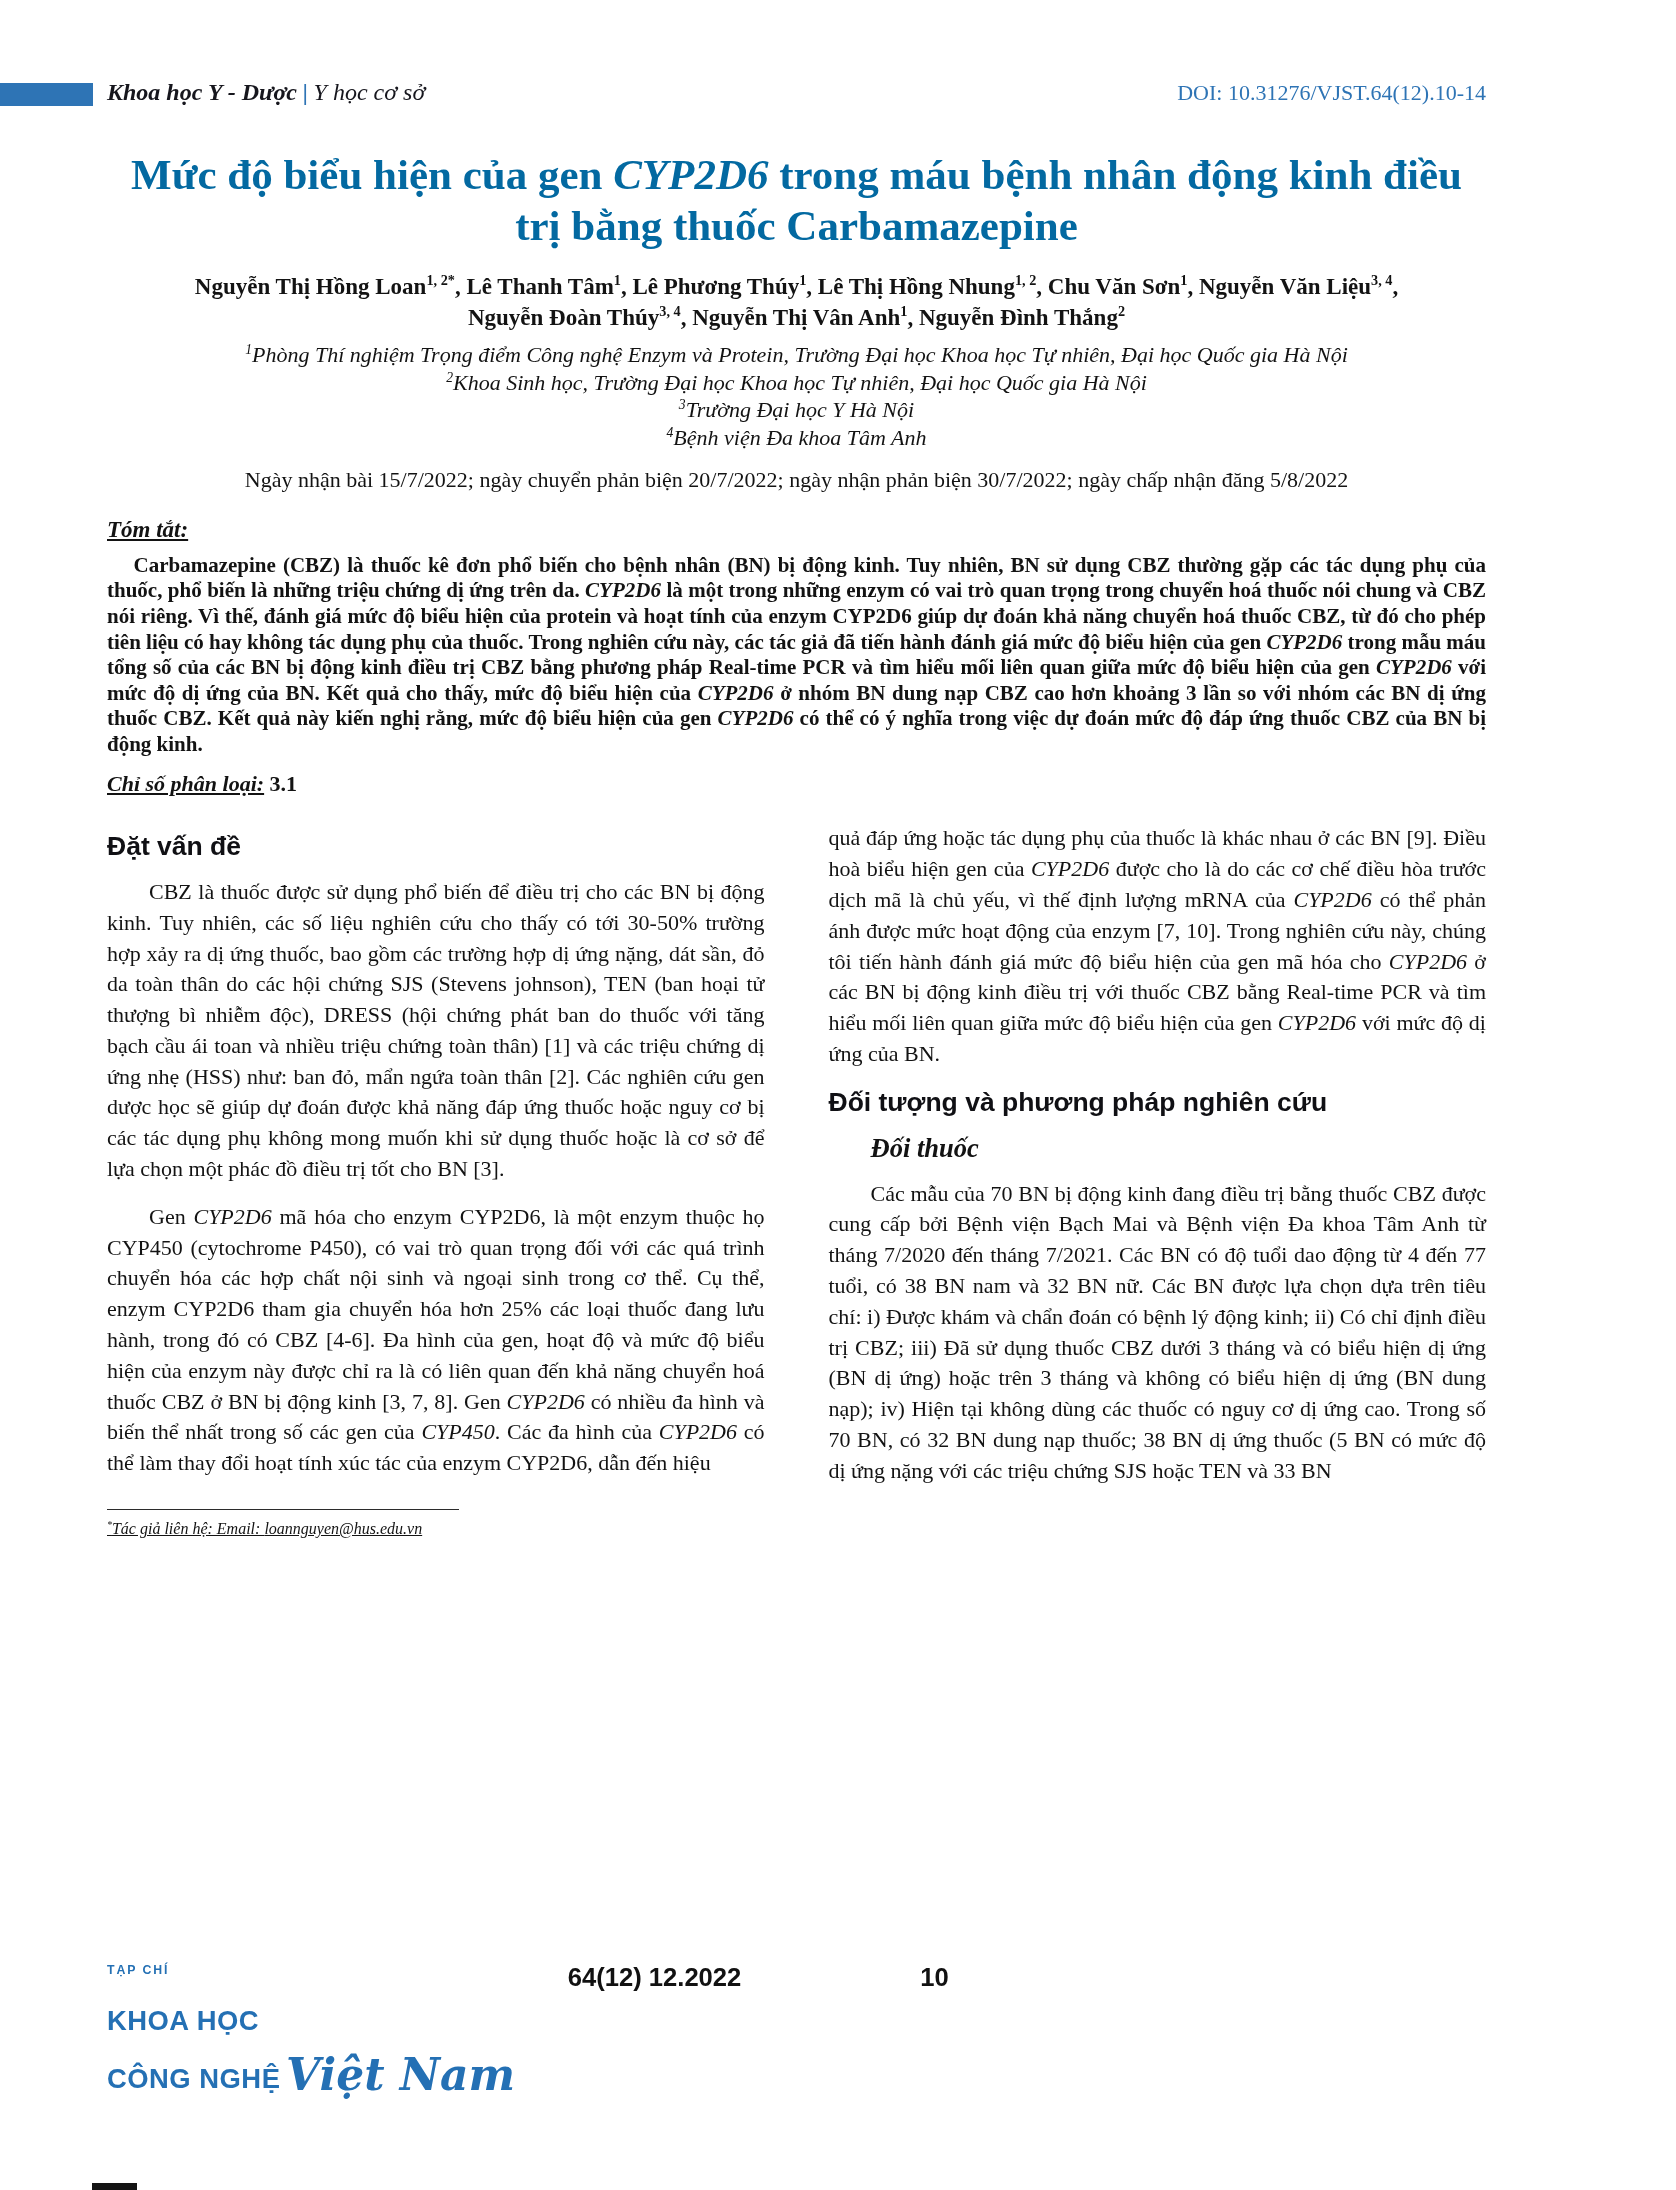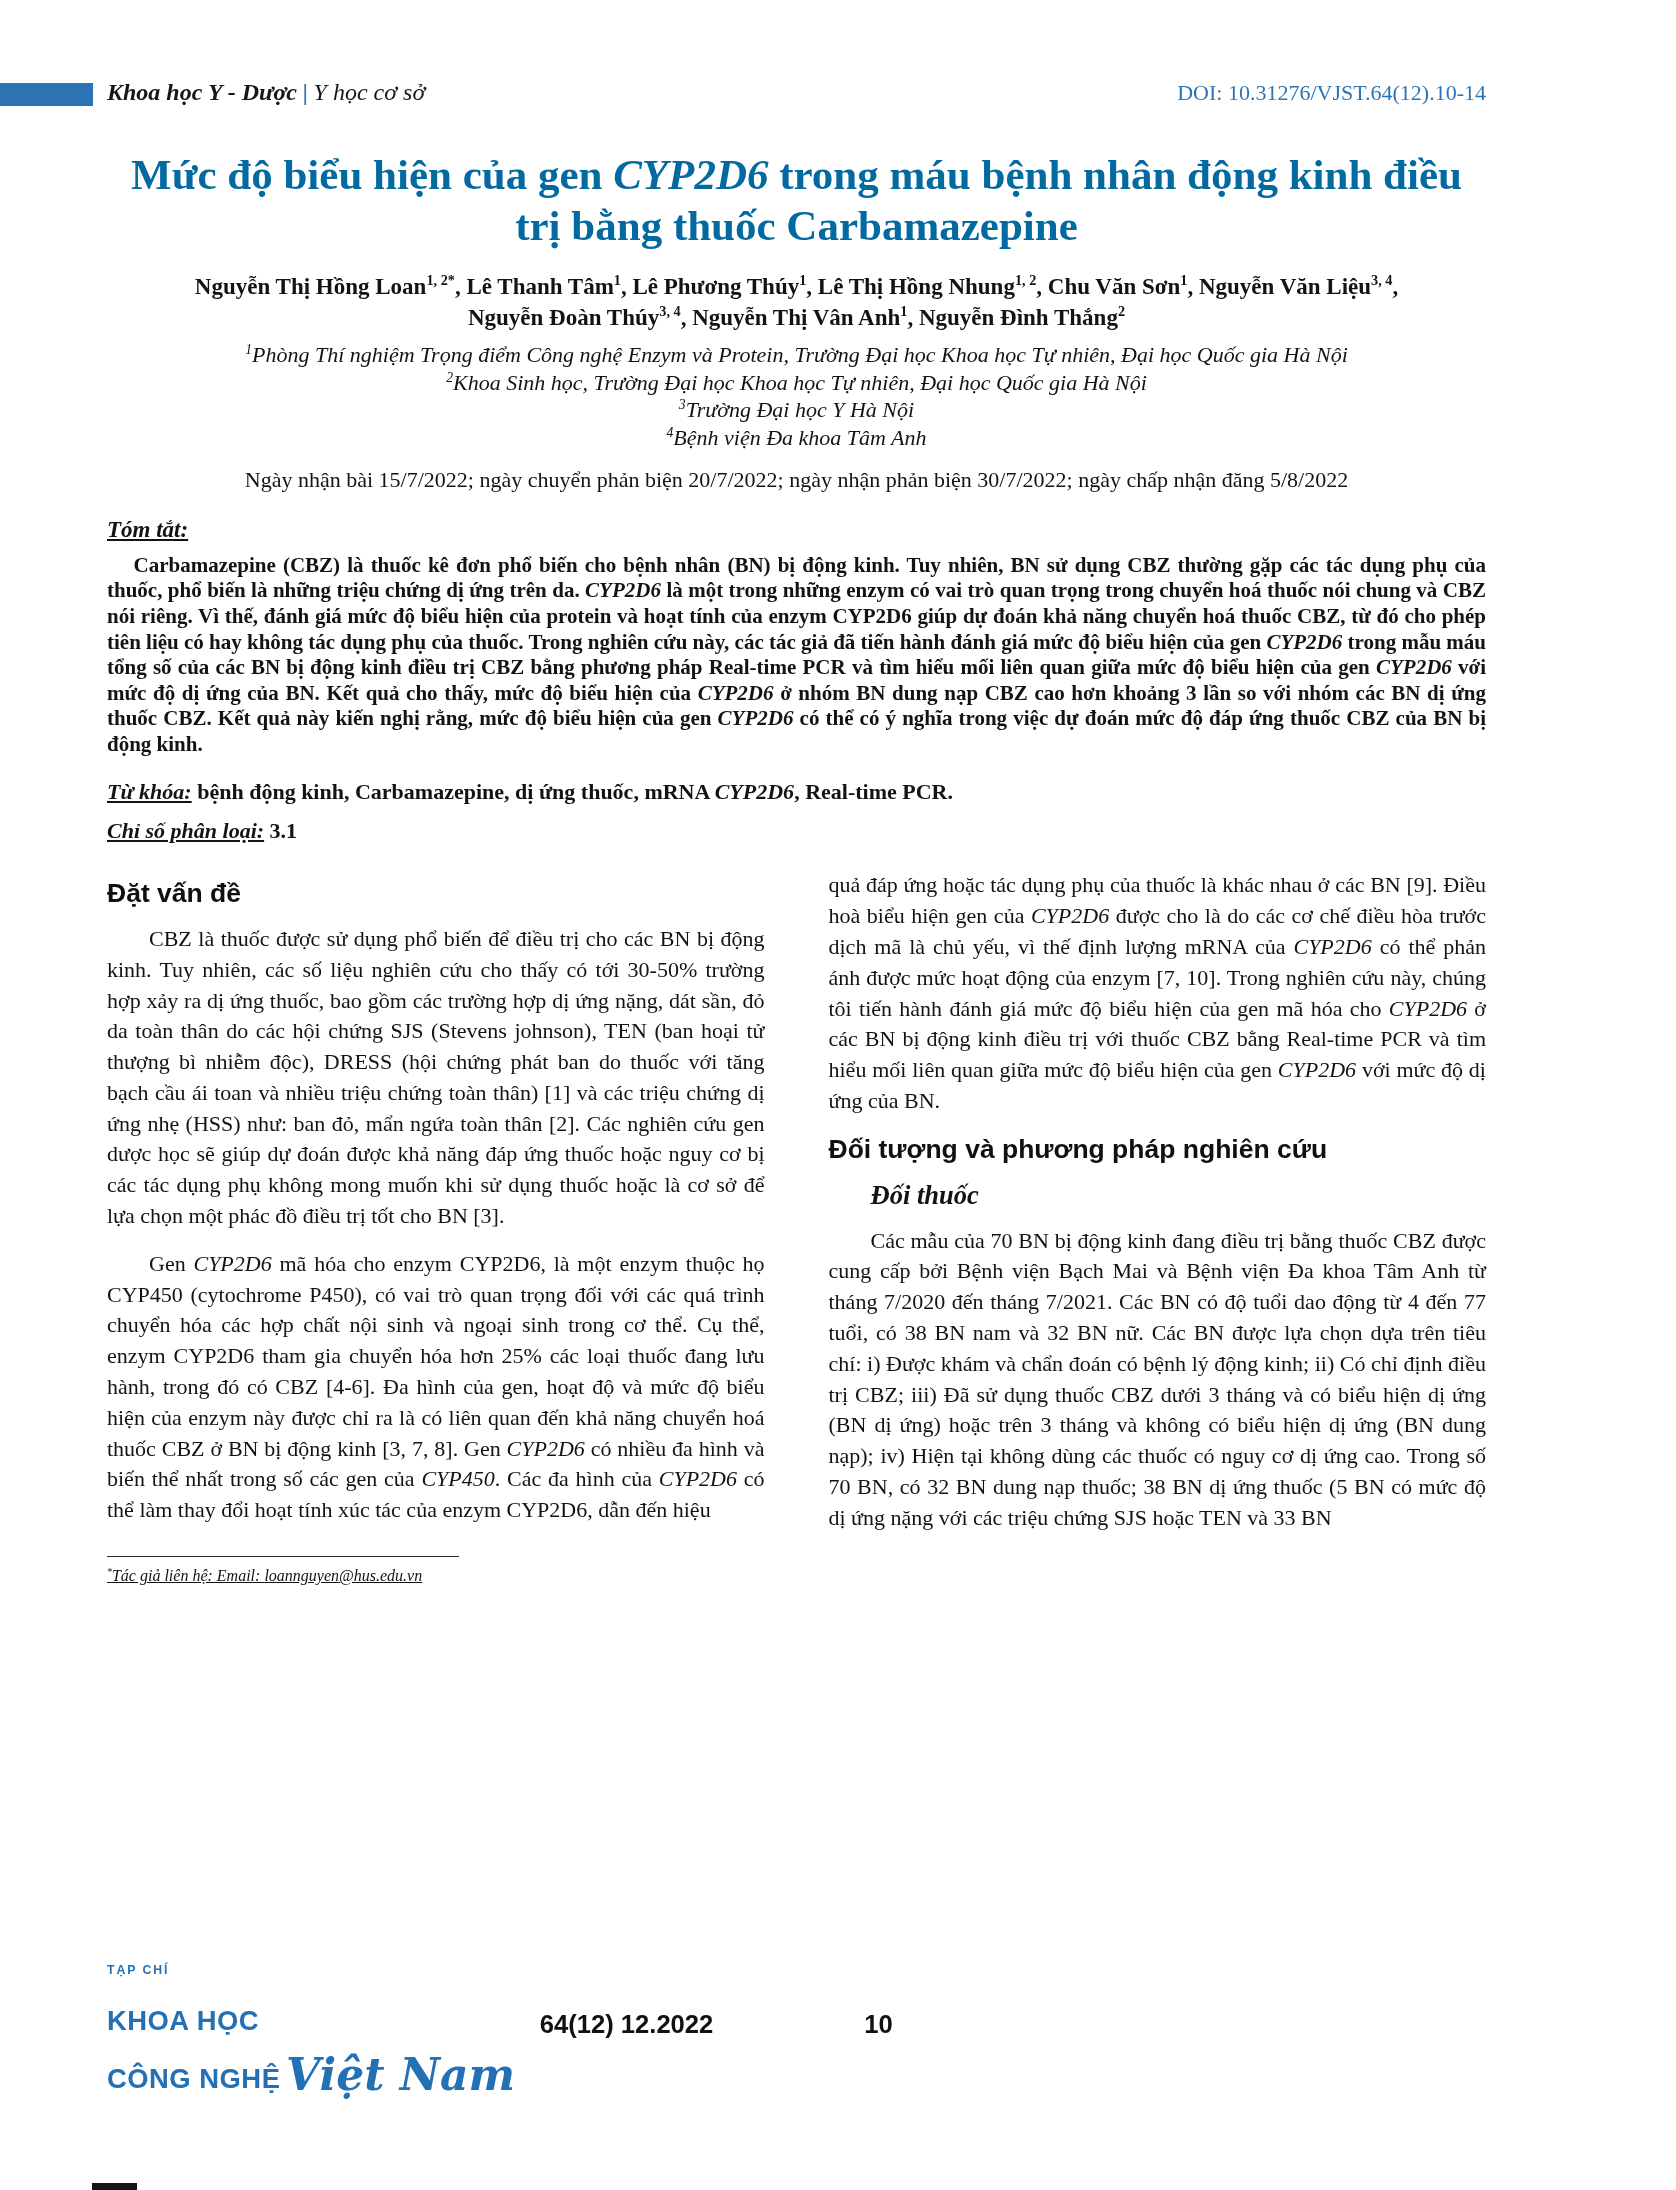--- a/index.html
+++ b/index.html
@@ -48,21 +48,21 @@
   .col p.cont { text-indent:0; }
   .subhead { font-size:26.5px; font-weight:bold; font-style:italic; text-indent:42px; margin:3.8px 0 15px; }
 
   
   .footnote { margin-top:5.7px; }
   .footnote-rule { width:352px; border-top:1.9px solid #2b2b2b; }
   .footnote-text { margin-top:10px; font-size:16px; font-style:italic;text-decoration:underline; }
   .footnote-text a { color:inherit; text-decoration:none; cursor:pointer; }
 
   
-  .footer { margin-top:auto; margin-bottom:98px; display:flex; align-items:center; }
+  .footer { margin-top:auto; margin-bottom:98px; display:flex; align-items:flex-start;gap:28px; }
   .logo { display:flex; align-items:flex-end; color:#2470b4; }
   .logo-tiny { font-family:"Liberation Sans","DejaVu Sans",sans-serif; font-size:12.3px; font-weight:bold; letter-spacing:1.9px; }
   .logo-big  { font-family:"Liberation Sans","DejaVu Sans",sans-serif; font-size:27.4px; font-weight:bold; letter-spacing:0.5px; line-height:1.06;margin-top:29px; }
   .logo-script { font-family:"DejaVu Serif",serif; font-style:italic; font-weight:bold; font-size:44px; line-height:0.85; margin-left:5.7px; }
   .issue  { margin-left:24.6px; font-family:"Liberation Sans","DejaVu Sans",sans-serif; font-size:25.6px; font-weight:bold; color:#111; padding-bottom:7.6px; }
   .pageno { margin-left:151px; font-family:"Liberation Sans","DejaVu Sans",sans-serif; font-size:25.6px; font-weight:bold; color:#111; padding-bottom:7.6px; }
 
   .bottom-mark { position:absolute; left:92px; bottom:0; width:45px; height:8.5px; background:#141414; }
 </style>
 </head>
@@ -91,24 +91,20 @@
     <div><sup>2</sup>Khoa Sinh học, Trường Đại học Khoa học Tự nhiên, Đại học Quốc gia Hà Nội</div>
     <div><sup>3</sup>Trường Đại học Y Hà Nội</div>
     <div><sup>4</sup>Bệnh viện Đa khoa Tâm Anh</div>
   </div>
 
   <div class="dates">Ngày nhận bài 15/7/2022; ngày chuyển phản biện 20/7/2022; ngày nhận phản biện 30/7/2022; ngày chấp nhận đăng 5/8/2022</div>
 
   <div class="abstract-label">Tóm tắt:</div>
   <p class="abstract">Carbamazepine (CBZ) là thuốc kê đơn phổ biến cho bệnh nhân (BN) bị động kinh. Tuy nhiên, BN sử dụng CBZ thường gặp các tác dụng phụ của thuốc, phổ biến là những triệu chứng dị ứng trên da. <i>CYP2D6</i> là một trong những enzym có vai trò quan trọng trong chuyển hoá thuốc nói chung và CBZ nói riêng. Vì thế, đánh giá mức độ biểu hiện của protein và hoạt tính của enzym CYP2D6 giúp dự đoán khả năng chuyển hoá thuốc CBZ, từ đó cho phép tiên liệu có hay không tác dụng phụ của thuốc. Trong nghiên cứu này, các tác giả đã tiến hành đánh giá mức độ biểu hiện của gen <i>CYP2D6</i> trong mẫu máu tổng số của các BN bị động kinh điều trị CBZ bằng phương pháp Real-time PCR và tìm hiểu mối liên quan giữa mức độ biểu hiện của gen <i>CYP2D6</i> với mức độ dị ứng của BN. Kết quả cho thấy, mức độ biểu hiện của <i>CYP2D6</i> ở nhóm BN dung nạp CBZ cao hơn khoảng 3 lần so với nhóm các BN dị ứng thuốc CBZ. Kết quả này kiến nghị rằng, mức độ biểu hiện của gen <i>CYP2D6</i> có thể có ý nghĩa trong việc dự đoán mức độ đáp ứng thuốc CBZ của BN bị động kinh.</p>
 
-  <p class="kw">
-    <span class="label">Từ khóa:</span>
-    <span>bệnh động kinh, Carbamazepine, dị ứng thuốc, mRNA <i>CYP2D6</i>, Real-time PCR.</span>
-  </p>
 
   <p class="cls">
     <span class="label">Chỉ số phân loại:</span>
     <span>3.1</span>
   </p>
 
   <div class="columns">
     <div class="col">
       <h2 class="sec-head">Đặt vấn đề</h2>
       <p>CBZ là thuốc được sử dụng phổ biến để điều trị cho các BN bị động kinh. Tuy nhiên, các số liệu nghiên cứu cho thấy có tới 30-50% trường hợp xảy ra dị ứng thuốc, bao gồm các trường hợp dị ứng nặng, dát sần, đỏ da toàn thân do các hội chứng SJS (Stevens johnson), TEN (ban hoại tử thượng bì nhiễm độc), DRESS (hội chứng phát ban do thuốc với tăng bạch cầu ái toan và nhiều triệu chứng toàn thân) [1] và các triệu chứng dị ứng nhẹ (HSS) như: ban đỏ, mẩn ngứa toàn thân [2]. Các nghiên cứu gen dược học sẽ giúp dự đoán được khả năng đáp ứng thuốc hoặc nguy cơ bị các tác dụng phụ không mong muốn khi sử dụng thuốc hoặc là cơ sở để lựa chọn một phác đồ điều trị tốt cho BN [3].</p>

